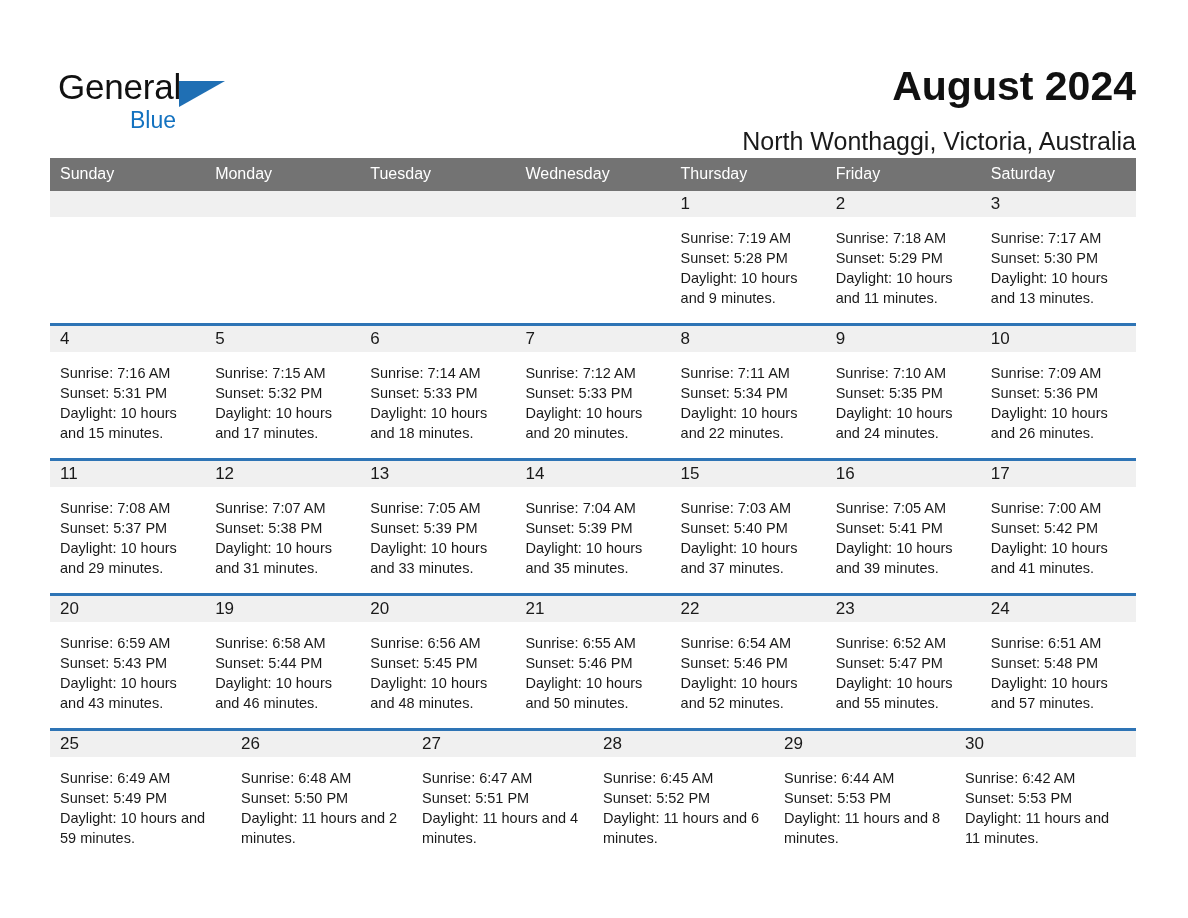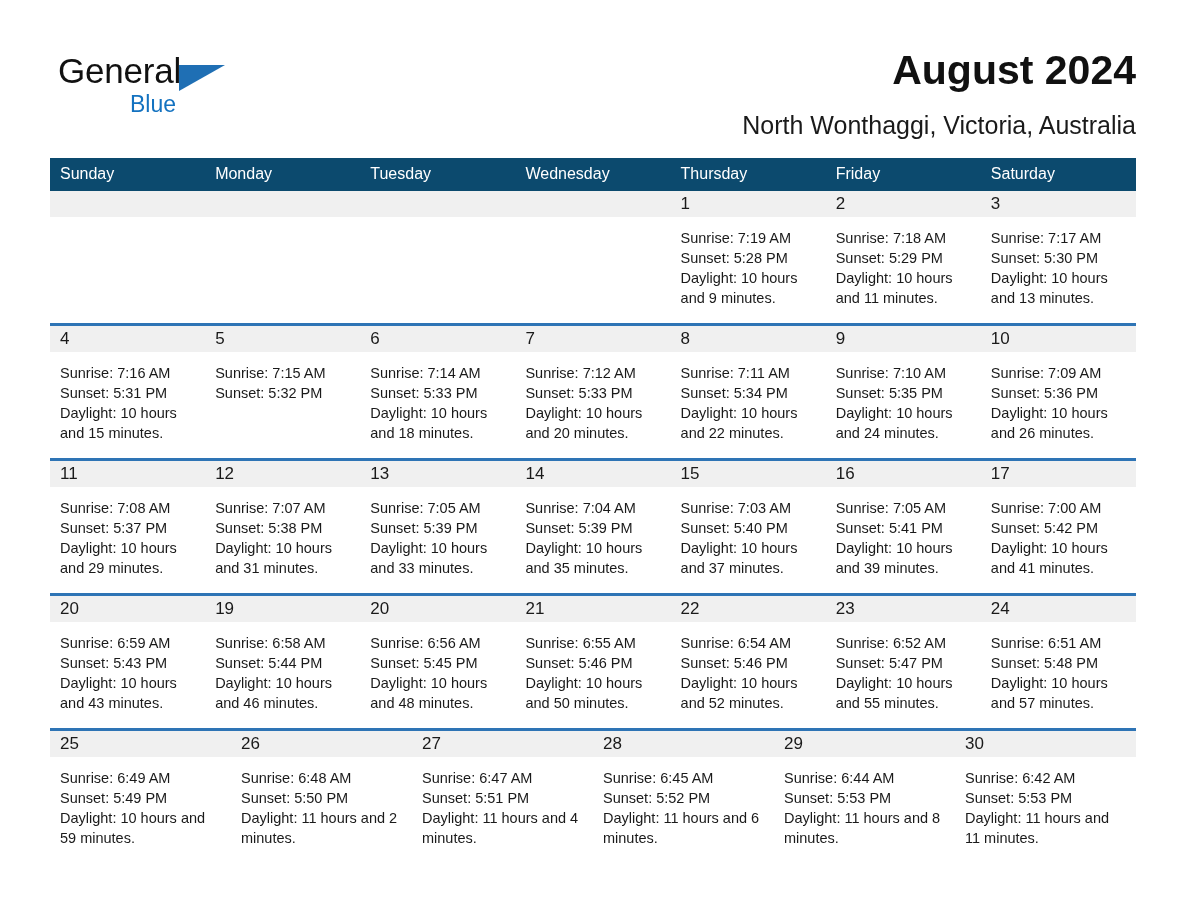--- a/index.html
+++ b/index.html
@@ -20,21 +20,21 @@
     position: relative;
     width: 1188px;
     height: 918px;
     padding: 0;
   }
 
   
   .header {
     position: absolute;
     left: 50px;
-    top: 44px;
+    top: 60px;
     width: 1086px;
     height: 106px;
   }
 
   .brand {
     position: absolute;
     left: 8px;
     top: 8px;
     width: 200px;
     height: 80px;
@@ -98,21 +98,21 @@
   .calendar {
     position: absolute;
     left: 50px;
     top: 158px;
     width: 1086px;
   }
 
   .dow-row {
     display: flex;
     width: 100%;
-    background: #0c4a6e;
+    background: #737373;
     justify-content: center;
   }
   .dow-cell {
     flex: 1 1 0;
     min-width: 0;
     padding: 6px 10px 7px 10px;
     font-size: 16px;
     line-height: 20px;
     color: #ffffff;
     white-space: nowrap;
@@ -228,20 +228,21 @@
               <div>Sunrise: 7:16 AM</div>
               <div>Sunset: 5:31 PM</div>
               <div class="daylight-line">Daylight: 10 hours and 15 minutes.</div>
             </div>
           </div>
           <div class="day-cell">
             <div class="day-number-band">5</div>
             <div class="day-body">
               <div>Sunrise: 7:15 AM</div>
               <div>Sunset: 5:32 PM</div>
+              <div class="daylight-line">Daylight: 10 hours and 17 minutes.</div>
             </div>
           </div>
           <div class="day-cell">
             <div class="day-number-band">6</div>
             <div class="day-body">
               <div>Sunrise: 7:14 AM</div>
               <div>Sunset: 5:33 PM</div>
               <div class="daylight-line">Daylight: 10 hours and 18 minutes.</div>
             </div>
           </div>

